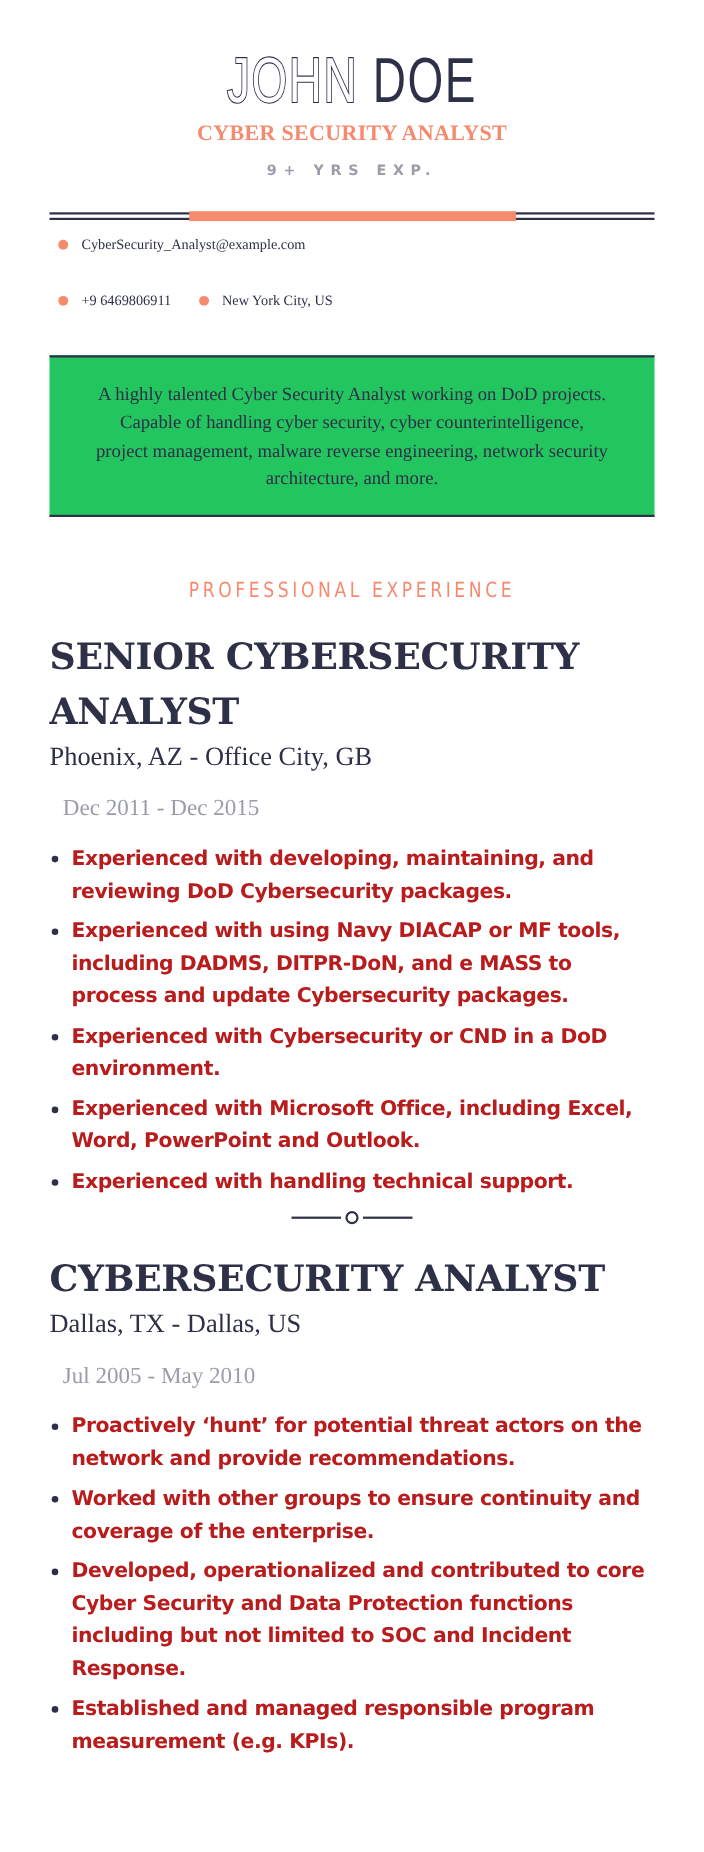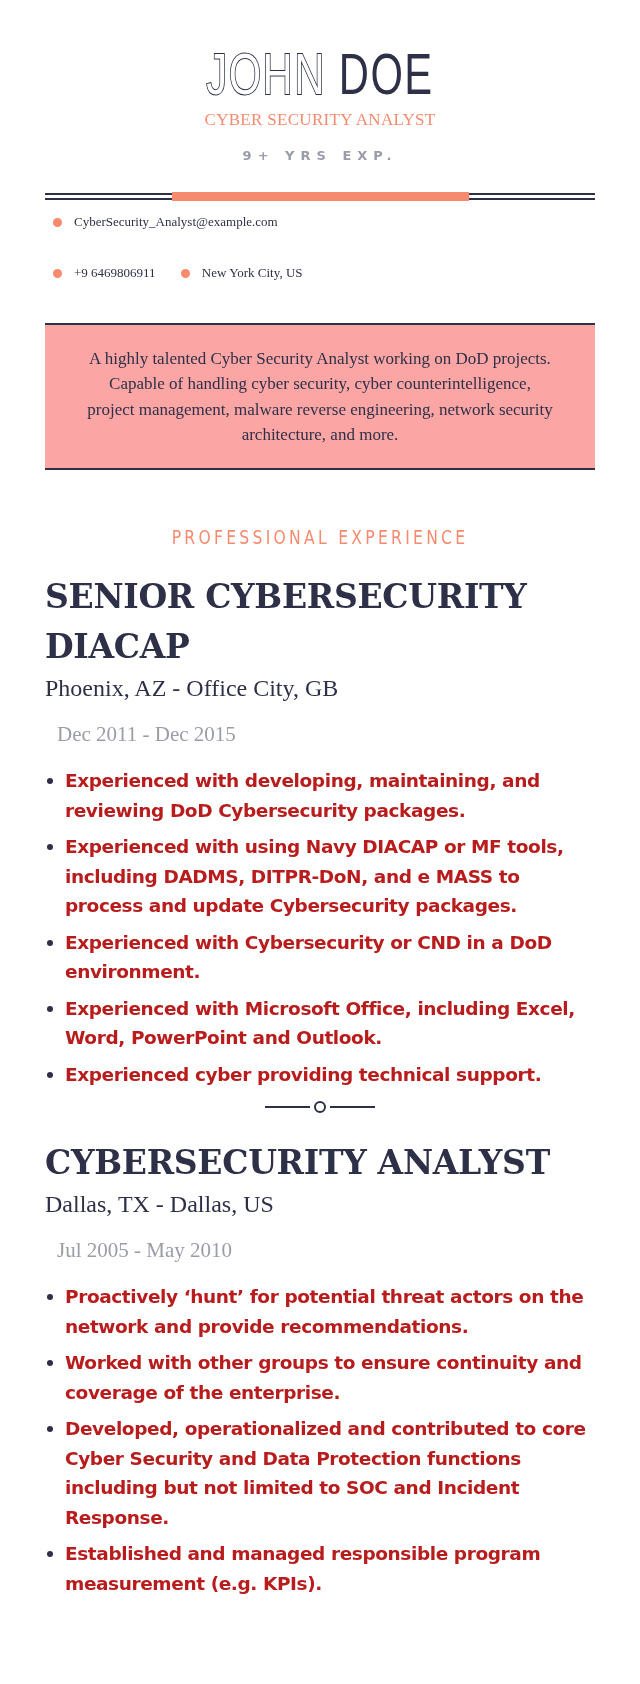--- a/index.html
+++ b/index.html
@@ -12,41 +12,41 @@
     transform: scaleX(0.72); transform-origin: center;
   }
   .name .first {
     color: #ffffff;
     -webkit-text-stroke: 2px #2d3047;
     text-shadow: 0 0 0 #2d3047;
     paint-order: stroke fill;
   }
   .title {
     position: absolute; top: 110px; left: 0; width: 550px; text-align: center;
-    font-family: "Liberation Serif", serif; font-weight: normal; font-size: 17px;
+    font-family: "Liberation Serif", serif; font-weight: bold; font-size: 20px;
     color: #f68a6f; letter-spacing: 0.3px;
   }
   .exp {
     position: absolute; top: 148px; left: 0; width: 550px; text-align: center;
     font-family: "DejaVu Sans", sans-serif; font-size: 13px; color: #9a9ca8;
     letter-spacing: 6px;
     font-weight: bold;
   }
   .divider { position: absolute; top: 193px; left: 0; width: 550px; height: 8px; }
   .divider .rule1 { position: absolute; top: 0; left: 0; width: 550px; height: 2px; background: #2d3047; }
   .divider .rule2 { position: absolute; top: 5px; left: 0; width: 550px; height: 2px; background: #2d3047; }
   .divider .accent { position: absolute; top: -1px; left: 127px; width: 297px; height: 9px; background: #f68a6f; }
   .contact { position: absolute; left: 0; font-family: "Liberation Serif", serif; font-size: 13px; color: #2d3047; }
   .contact .item { display: inline-flex; align-items: center; margin-right: 14px; }
   .contact .dot { width: 9px; height: 9px; border-radius: 50%; background: #f68a6f; display: inline-block; margin: 0 12px 0 8px; }
   .contact-row1 { top: 214px; }
   .contact-row2 { top: 265px; }
   .summary {
     position: absolute; top: 323px; left: 0; width: 550px; height: 147px;
-    background: #fca5a5; border-top: 2px solid #2d3047; border-bottom: 2px solid #2d3047;
+    background: #22c55e; border-top: 2px solid #2d3047; border-bottom: 2px solid #2d3047;
     box-sizing: border-box; display: flex; align-items: center; justify-content: center;
   }
   .summary p {
     margin: 0; width: 470px; text-align: center;
     font-family: "Liberation Serif", serif; font-size: 17px; line-height: 25.5px; color: #2d3047;
   }
   .section-title {
     position: absolute; top: 526px; left: 0; width: 550px; text-align: center;
     font-family: "DejaVu Sans", sans-serif; font-size: 19px; color: #f68a6f;
     letter-spacing: 4px; transform: scaleX(0.82); transform-origin: center;
@@ -112,29 +112,29 @@
     </span>
   </div>
 
   <div class="summary">
     <p>A highly talented Cyber Security Analyst working on DoD projects. Capable of handling cyber security, cyber counterintelligence, project management, malware reverse engineering, network security architecture, and more.</p>
   </div>
 
   <div class="section-title">PROFESSIONAL EXPERIENCE</div>
 
   <div class="job job1">
-    <h2 class="job-title">SENIOR CYBERSECURITY DIACAP</h2>
+    <h2 class="job-title">SENIOR CYBERSECURITY ANALYST</h2>
     <p class="job-loc">Phoenix, AZ - Office City, GB</p>
     <p class="job-date">Dec 2011 - Dec 2015</p>
     <ul class="bullets">
       <li><span class="b"></span><span>Experienced with developing, maintaining, and reviewing DoD Cybersecurity packages.</span></li>
       <li><span class="b"></span><span>Experienced with using Navy DIACAP or MF tools, including DADMS, DITPR-DoN, and e MASS to process and update Cybersecurity packages.</span></li>
       <li><span class="b"></span><span>Experienced with Cybersecurity or CND in a DoD environment.</span></li>
       <li><span class="b"></span><span>Experienced with Microsoft Office, including Excel, Word, PowerPoint and Outlook.</span></li>
-      <li><span class="b"></span><span>Experienced cyber providing technical support.</span></li>
+      <li><span class="b"></span><span>Experienced with handling technical support.</span></li>
     </ul>
   </div>
 
   <div class="sep">
     <div class="line-l"></div>
     <div class="circle"></div>
     <div class="line-r"></div>
   </div>
 
   <div class="job job2">

